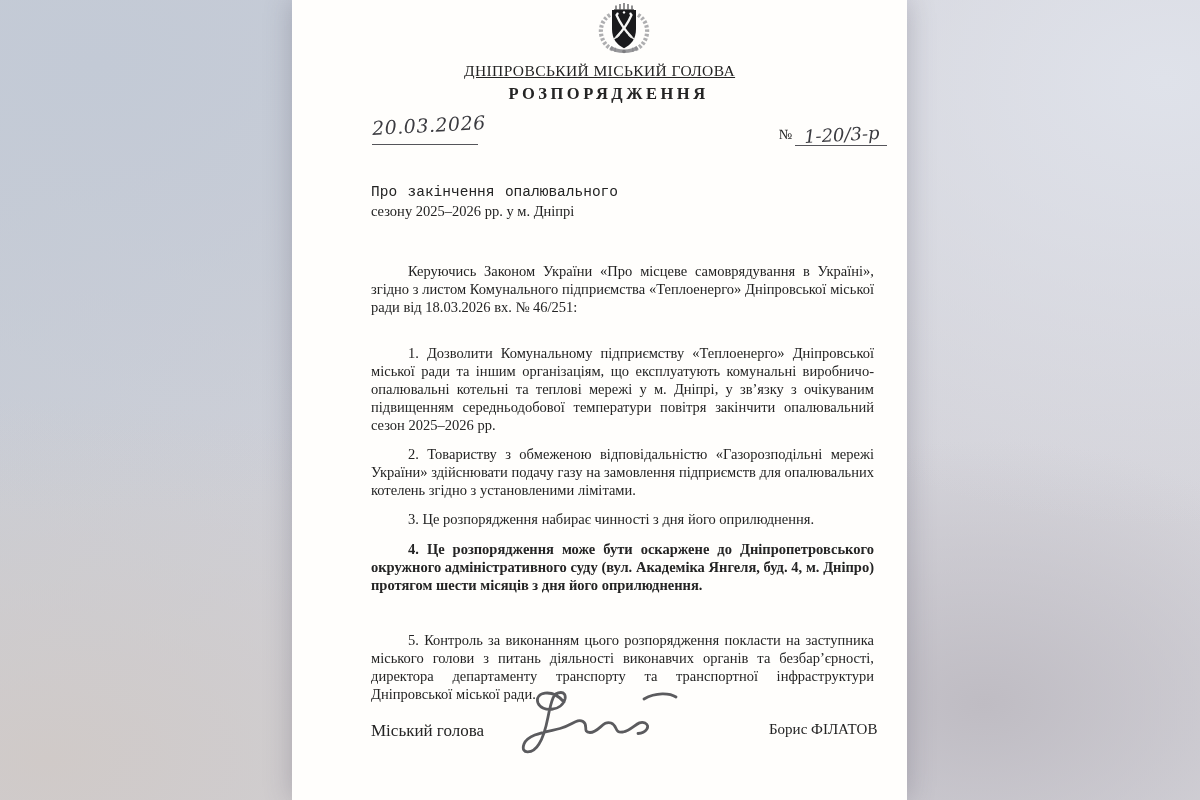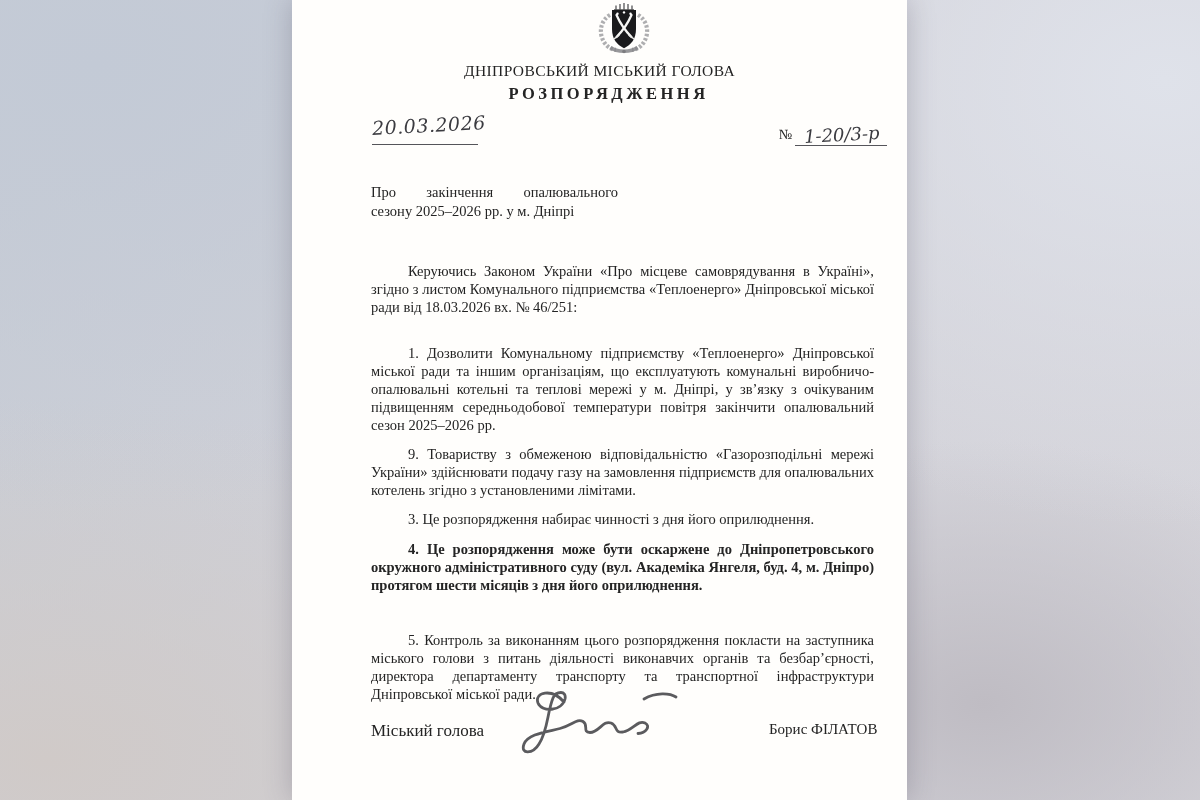--- a/index.html
+++ b/index.html
@@ -13,31 +13,31 @@
       radial-gradient(55% 55% at 82% 88%, #bfbcc3 0%, rgba(191,188,195,0) 60%),
       linear-gradient(115deg, #c7ccd5 0%, #d2d2d9 50%, #d6d5db 100%);
   }
   .paper{
     position:absolute;left:292px;top:0;width:615px;height:800px;
     background:#fffefc;
     box-shadow:0 0 26px rgba(85,82,98,.32);
   }
   .abs{position:absolute;}
   .serif{font-family:"Liberation Serif","DejaVu Serif",serif;color:#242424;}
-  .org-name{left:0;top:62px;width:100%;text-align:center;font-size:15.5px;letter-spacing:.4px;}
+  .org-name{left:0;top:62px;width:100%;text-align:center;font-size:15.5px;letter-spacing:.4px;text-decoration:underline;}
   .doc-type{left:0;top:84px;width:100%;text-align:center;font-size:16.5px;font-weight:bold;letter-spacing:3.5px;margin-left:9px;}
   .hand{font-family:"DejaVu Serif","Liberation Serif",serif;font-style:italic;color:#3b3b40;}
   .date-field{left:80px;top:114px;width:106px;height:30px;border-bottom:1px solid #55555a;}
   .date-field .hand{font-size:19px;display:inline-block;transform:rotate(-3deg);letter-spacing:.5px;white-space:nowrap;}
   .number-field{left:487px;top:112px;height:34px;display:flex;align-items:flex-end;}
   .num-label{font-size:14px;padding-bottom:3px;}
   .num-line{width:92px;border-bottom:1px solid #55555a;margin-left:3px;text-align:center;}
   .num-line .hand{font-size:18px;display:inline-block;transform:rotate(-3deg);white-space:nowrap;}
   .subject{left:79px;top:183px;width:250px;font-size:14.5px;line-height:18.8px;}
-  .subject .l1{width:247px;text-align:justify;text-align-last:justify;}
+  .subject .l1{width:247px;text-align:justify;text-align-last:justify;font-family:Liberation Mono, monospace;}
   .body-text{left:79px;width:503px;font-size:14.5px;line-height:18px;text-align:justify;text-indent:37px;}
   .preamble{top:262px;}
   .p1{top:344px;}
   .p2{top:445px;}
   .p3{top:510px;}
   .p4{top:540px;font-weight:bold;}
   .p5{top:608px;margin-top:23px;}
   .sig-title{left:79px;top:721px;font-size:17px;}
   .sig-name{left:477px;top:721px;font-size:15px;}
   .emblem{left:303px;top:2px;}
@@ -91,21 +91,21 @@
     </div>
 
     <div class="abs serif subject">
       <div class="l1">Про закінчення опалювального</div>
       <div>сезону 2025–2026 рр. у м. Дніпрі</div>
     </div>
 
     <div class="abs serif body-text preamble">Керуючись Законом України «Про місцеве самоврядування в Україні», згідно з листом Комунального підприємства «Теплоенерго» Дніпровської міської ради від 18.03.2026 вх. № 46/251:</div>
 
     <div class="abs serif body-text p1">1. Дозволити Комунальному підприємству «Теплоенерго» Дніпровської міської ради та іншим організаціям, що експлуатують комунальні виробничо-опалювальні котельні та теплові мережі у м. Дніпрі, у зв’язку з очікуваним підвищенням середньодобової температури повітря закінчити опалювальний сезон 2025–2026 рр.</div>
-    <div class="abs serif body-text p2">9. Товариству з обмеженою відповідальністю «Газорозподільні мережі України» здійснювати подачу газу на замовлення підприємств для опалювальних котелень згідно з установленими лімітами.</div>
+    <div class="abs serif body-text p2">2. Товариству з обмеженою відповідальністю «Газорозподільні мережі України» здійснювати подачу газу на замовлення підприємств для опалювальних котелень згідно з установленими лімітами.</div>
     <div class="abs serif body-text p3">3. Це розпорядження набирає чинності з дня його оприлюднення.</div>
     <div class="abs serif body-text p4">4. Це розпорядження може бути оскаржене до Дніпропетровського окружного адміністративного суду (вул. Академіка Янгеля, буд. 4, м. Дніпро) протягом шести місяців з дня його оприлюднення.</div>
     <div class="abs serif body-text p5">5. Контроль за виконанням цього розпорядження покласти на заступника міського голови з питань діяльності виконавчих органів та безбар’єрності, директора департаменту транспорту та транспортної інфраструктури Дніпровської міської ради.</div>
 
     <div class="abs serif sig-title">Міський голова</div>
 
     <svg class="abs scrawl" width="168" height="80" viewBox="0 0 168 80" aria-hidden="true">
       <g stroke="#4a4a4e" stroke-width="2.8" fill="none" stroke-linecap="round" stroke-linejoin="round" opacity="0.9">
         <path d="M50,16 C38,2 20,6 24,17 C28,27 48,25 51,13 C53,4 42,5 39,12
                  C33,27 34,44 25,58 C19,68 6,69 10,58 C14,48 32,46 46,42.5

